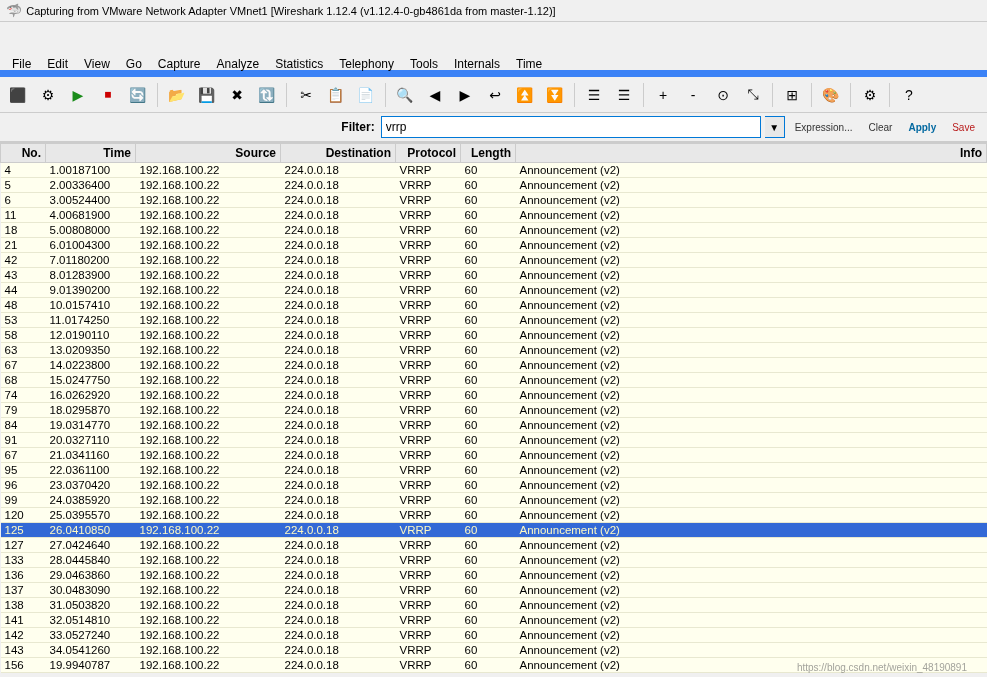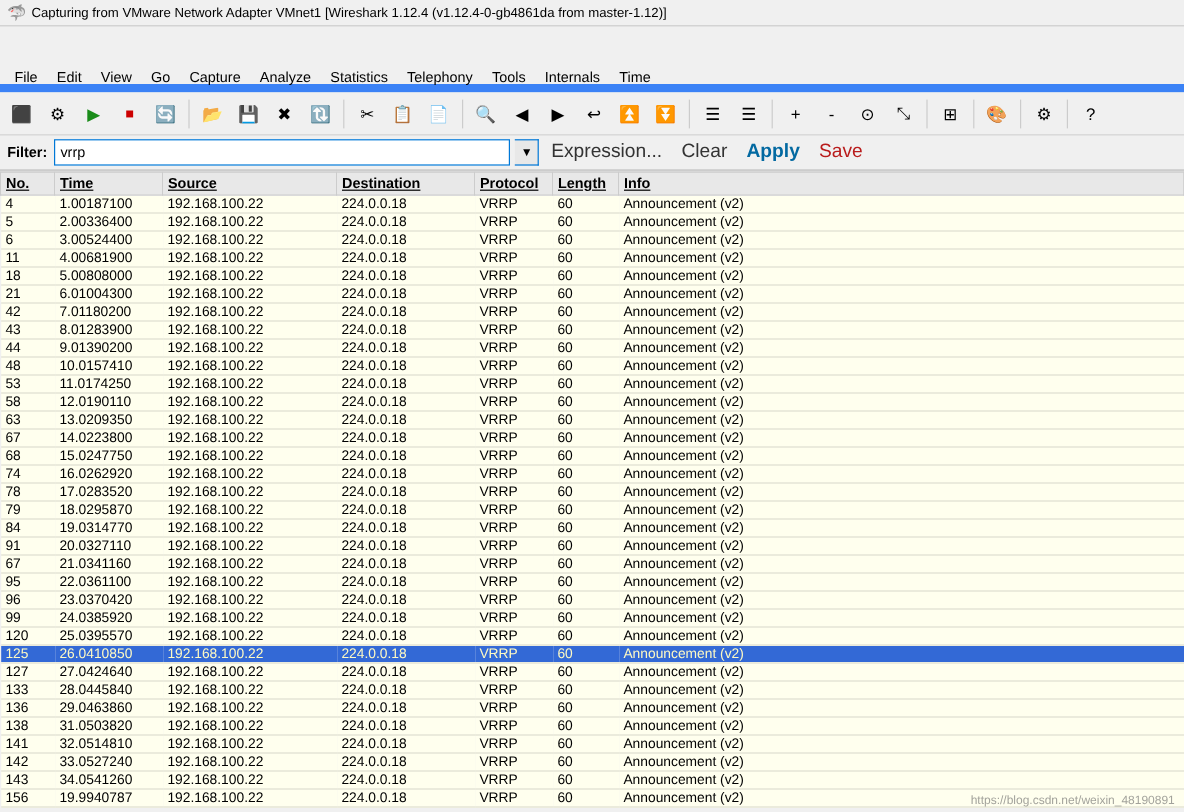--- a/index.html
+++ b/index.html
@@ -64,20 +64,21 @@
     
     
     #filter-bar {
       background: #f0f0f0;
       height: 30px;
       display: flex;
       align-items: center;
       padding: 0 6px;
       border-bottom: 2px solid #ccc;
       gap: 4px;
+      justify-content: flex-end;
     }
     #filter-label { font-size: 12px; font-weight: bold; margin-right: 2px; }
     #filter-input {
       flex: 1;
       max-width: 380px;
       height: 22px;
       border: 1px solid #0078d7;
       padding: 0 4px;
       font-size: 12px;
       background: white;
@@ -91,21 +92,21 @@
       background: #e8e8e8;
       cursor: pointer;
       display: flex;
       align-items: center;
       justify-content: center;
       font-size: 10px;
     }
     .filter-action {
       padding: 2px 6px;
       cursor: pointer;
-      font-size: 16px;
+      font-size: 10px;
       color: #333;
     }
     .filter-action.apply { color: #0369a1; font-weight: bold; }
     .filter-action.save { color: #b91c1c; }
     
     
     #packet-list-container {
       flex: 1;
       overflow-y: auto;
       overflow-x: hidden;
@@ -117,26 +118,25 @@
     }
     #packet-table thead {
       position: sticky;
       top: 0;
       background: #e8e8e8;
       z-index: 1;
     }
     #packet-table thead th {
       border: 1px solid #ccc;
       padding: 2px 4px;
-      text-align: left;
+      text-align: right;
       font-weight: bold;
       font-size: 12px;
       white-space: nowrap;
       overflow: hidden;
-      text-decoration: underline;
     }
     #packet-table tbody tr {
       background: #ffffee;
     }
     #packet-table tbody tr:nth-child(even) {
       background: #ffffee;
     }
     #packet-table tbody tr.selected {
       background: #3369d6 !important;
       color: #fef9c3;
@@ -162,21 +162,21 @@
       display: flex;
       flex-direction: column;
       height: calc(677px - 22px - 22px - 36px - 30px);
       overflow: hidden;
     }
 
     
     #watermark {
       position: fixed;
       bottom: 4px;
-      right: 8px;
+      right: 20px;
       font-size: 10px;
       color: rgba(100,100,100,0.6);
       pointer-events: none;
     }
   </style>
 </head>
 <body>
 
 <div id="title-bar">
   <span class="app-icon">🦈</span>
@@ -400,29 +400,20 @@
           <tr>
             <td class="col-no">74</td>
             <td class="col-time">16.0262920</td>
             <td class="col-source">192.168.100.22</td>
             <td class="col-dest">224.0.0.18</td>
             <td class="col-proto">VRRP</td>
             <td class="col-len">60</td>
             <td class="col-info">Announcement  (v2)</td>
           </tr>
           <tr>
-            <td class="col-no">78</td>
-            <td class="col-time">17.0283520</td>
-            <td class="col-source">192.168.100.22</td>
-            <td class="col-dest">224.0.0.18</td>
-            <td class="col-proto">VRRP</td>
-            <td class="col-len">60</td>
-            <td class="col-info">Announcement  (v2)</td>
-          </tr>
-          <tr>
             <td class="col-no">79</td>
             <td class="col-time">18.0295870</td>
             <td class="col-source">192.168.100.22</td>
             <td class="col-dest">224.0.0.18</td>
             <td class="col-proto">VRRP</td>
             <td class="col-len">60</td>
             <td class="col-info">Announcement  (v2)</td>
           </tr>
           <tr>
             <td class="col-no">84</td>
@@ -510,20 +501,29 @@
             <td class="col-time">28.0445840</td>
             <td class="col-source">192.168.100.22</td>
             <td class="col-dest">224.0.0.18</td>
             <td class="col-proto">VRRP</td>
             <td class="col-len">60</td>
             <td class="col-info">Announcement  (v2)</td>
           </tr>
           <tr>
             <td class="col-no">136</td>
             <td class="col-time">29.0463860</td>
+            <td class="col-source">192.168.100.22</td>
+            <td class="col-dest">224.0.0.18</td>
+            <td class="col-proto">VRRP</td>
+            <td class="col-len">60</td>
+            <td class="col-info">Announcement  (v2)</td>
+          </tr>
+          <tr>
+            <td class="col-no">137</td>
+            <td class="col-time">30.0483090</td>
             <td class="col-source">192.168.100.22</td>
             <td class="col-dest">224.0.0.18</td>
             <td class="col-proto">VRRP</td>
             <td class="col-len">60</td>
             <td class="col-info">Announcement  (v2)</td>
           </tr>
           <tr>
             <td class="col-no">138</td>
             <td class="col-time">31.0503820</td>
             <td class="col-source">192.168.100.22</td>

